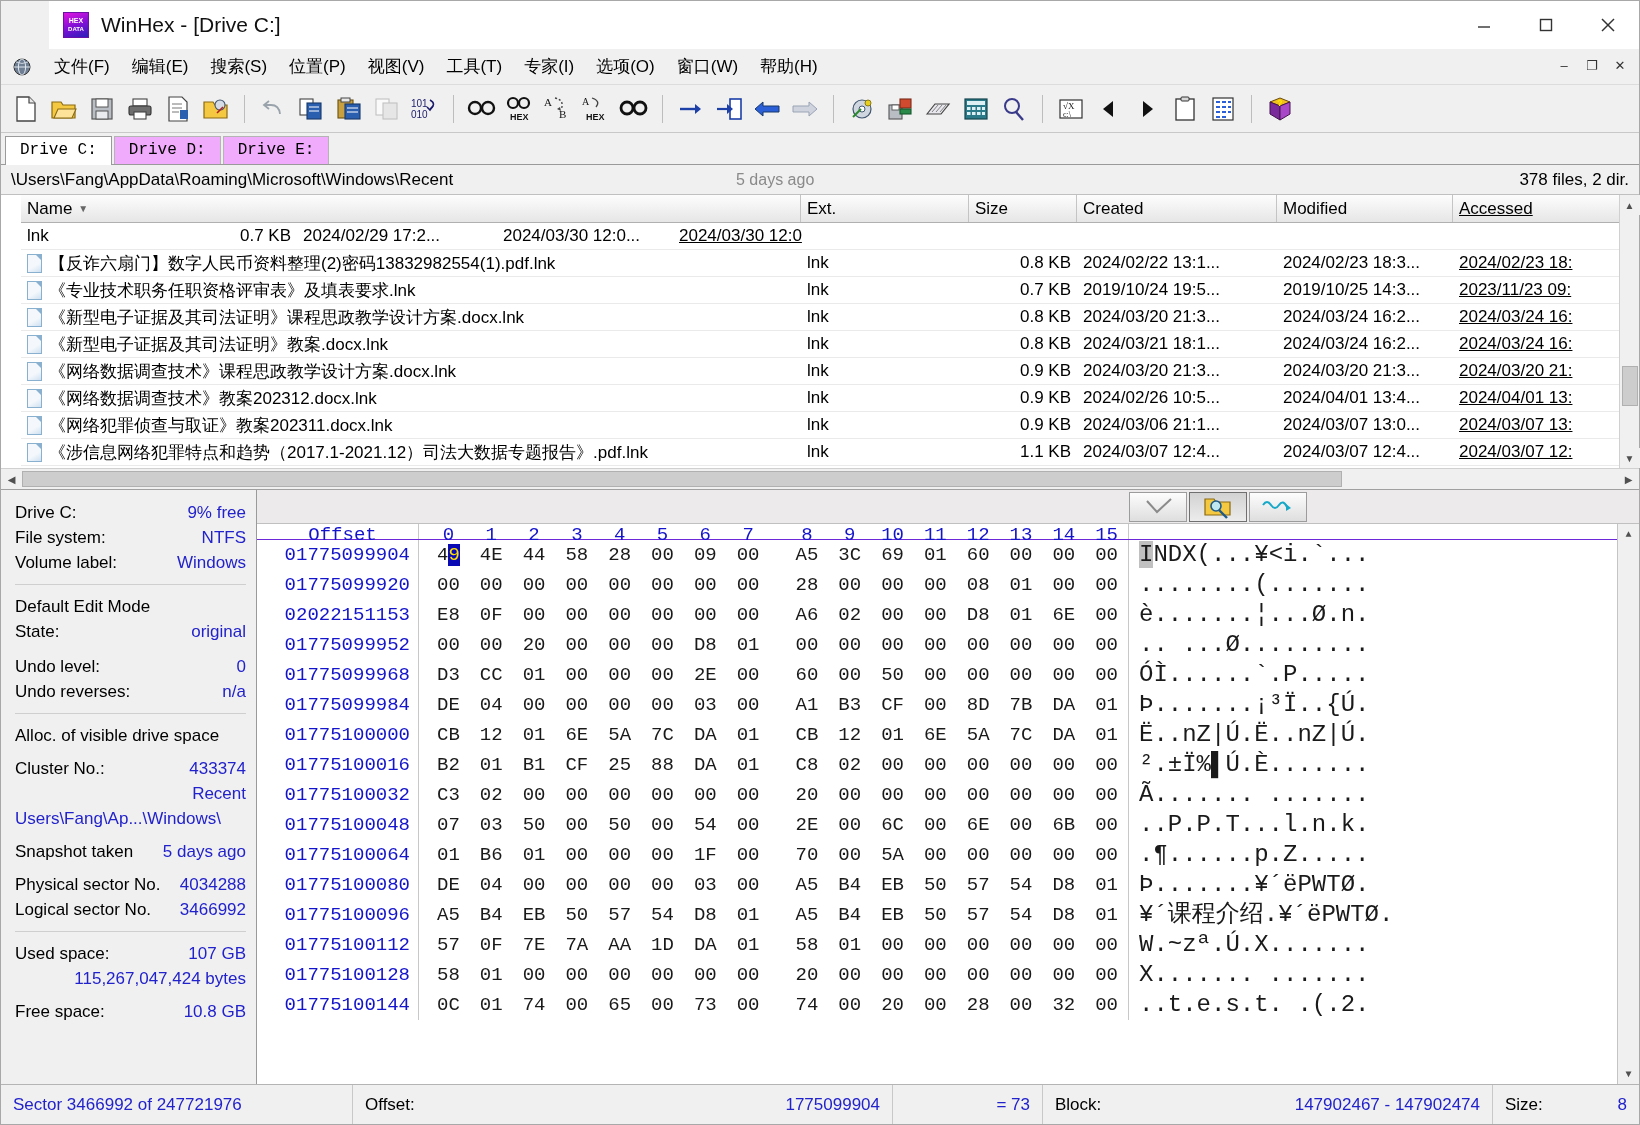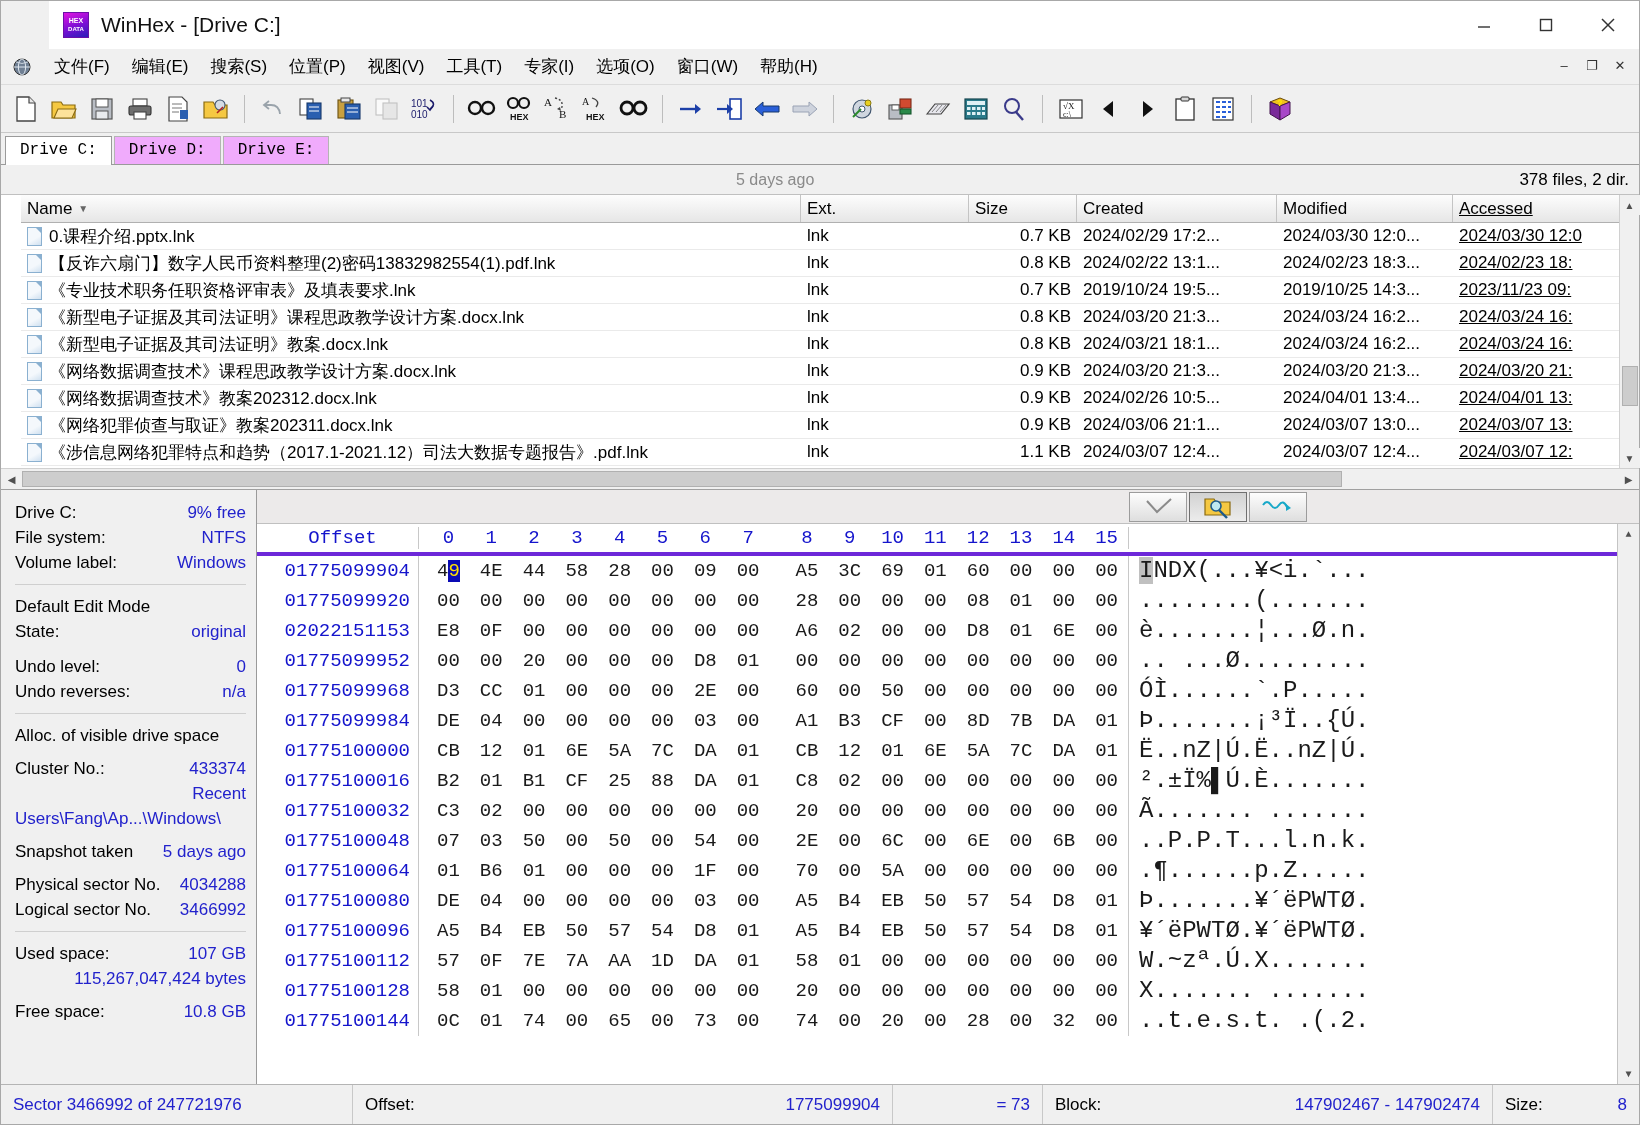--- a/index.html
+++ b/index.html
@@ -285,22 +285,22 @@
   .hx-btn.pressed {
     background: linear-gradient(#d2d2d2,#ececec);
     border-color: #707070;
   }
   .hex-body {
     flex: 1; display: flex; min-height: 0; overflow: hidden;
     font-family: "Liberation Mono", monospace;
     position: relative;
   }
   .hdr-row {
-    display: flex; height: 32px; align-items: center;
-    border-bottom: 4px solid #6d28d9;
+    display: flex; height: 16px; 
+    border-bottom: 1px solid #6d28d9;
   }
   .hex-cols { display: flex; flex: 1; min-width: 0; }
   .col-offset {
     width: 162px; min-width: 162px;
     border-right: 1px solid #c8c8c8;
   }
   .col-hex { width: 710px; min-width: 710px; border-right: 1px solid #c8c8c8; }
   .col-ascii { flex: 1; min-width: 0; }
   .offsethdr {
     font-size: 19px; color: #1414cc;
@@ -681,42 +681,39 @@
     </div>
   </div>
 
   <div class="drivetabs">
     <div class="dtab active">Drive C:</div>
     <div class="dtab">Drive D:</div>
     <div class="dtab">Drive E:</div>
   </div>
 
   <div class="pathbar">
+    <div class="path-text">\Users\Fang\AppData\Roaming\Microsoft\Windows\Recent</div>
     <div class="path-days">5 days ago</div>
     <div class="path-count">378 files, 2 dir.</div>
   </div>
 
   <div class="filelist-wrap">
     <div class="fl-header">
       <div class="fh c-name">
         <span>Name</span>
         <span class="sortarrow">▼</span>
       </div>
       <div class="fh c-ext">Ext.</div>
       <div class="fh c-size">Size</div>
       <div class="fh c-crt">Created</div>
       <div class="fh c-mod">Modified</div>
       <div class="fh c-acc">Accessed</div>
     </div>
     <div class="fl-rows" id="file-rows">
         <div class="frow">
-          <div class="fc c-name">
-            <span class="file-icon"></span>
-            <span>0.课程介绍.pptx.lnk</span>
-          </div>
           <div class="fc c-ext">lnk</div>
           <div class="fc c-size numeric">0.7 KB</div>
           <div class="fc c-crt">2024/02/29  17:2...</div>
           <div class="fc c-mod">2024/03/30  12:0...</div>
           <div class="fc c-acc">2024/03/30  12:0</div>
         </div>
         <div class="frow">
           <div class="fc c-name">
             <span class="file-icon"></span>
             <span>【反诈六扇门】数字人民币资料整理(2)密码13832982554(1).pdf.lnk</span>
@@ -1224,21 +1221,21 @@
                     <div class="hb">01</div>
                     <div class="hb gap">A5</div>
                     <div class="hb">B4</div>
                     <div class="hb">EB</div>
                     <div class="hb">50</div>
                     <div class="hb">57</div>
                     <div class="hb">54</div>
                     <div class="hb">D8</div>
                     <div class="hb">01</div>
                   </div>
-                  <div class="asciicell">¥´ëPWTØ.¥´ëPWTØ.</div>
+                  <div class="asciicell">¥´课程介绍.¥´ëPWTØ.</div>
                 </div>
                 <div class="hexrow">
                   <div class="offcell">01775100112</div>
                   <div class="hexcells">
                     <div class="hb">57</div>
                     <div class="hb">0F</div>
                     <div class="hb">7E</div>
                     <div class="hb">7A</div>
                     <div class="hb">AA</div>
                     <div class="hb">1D</div>

